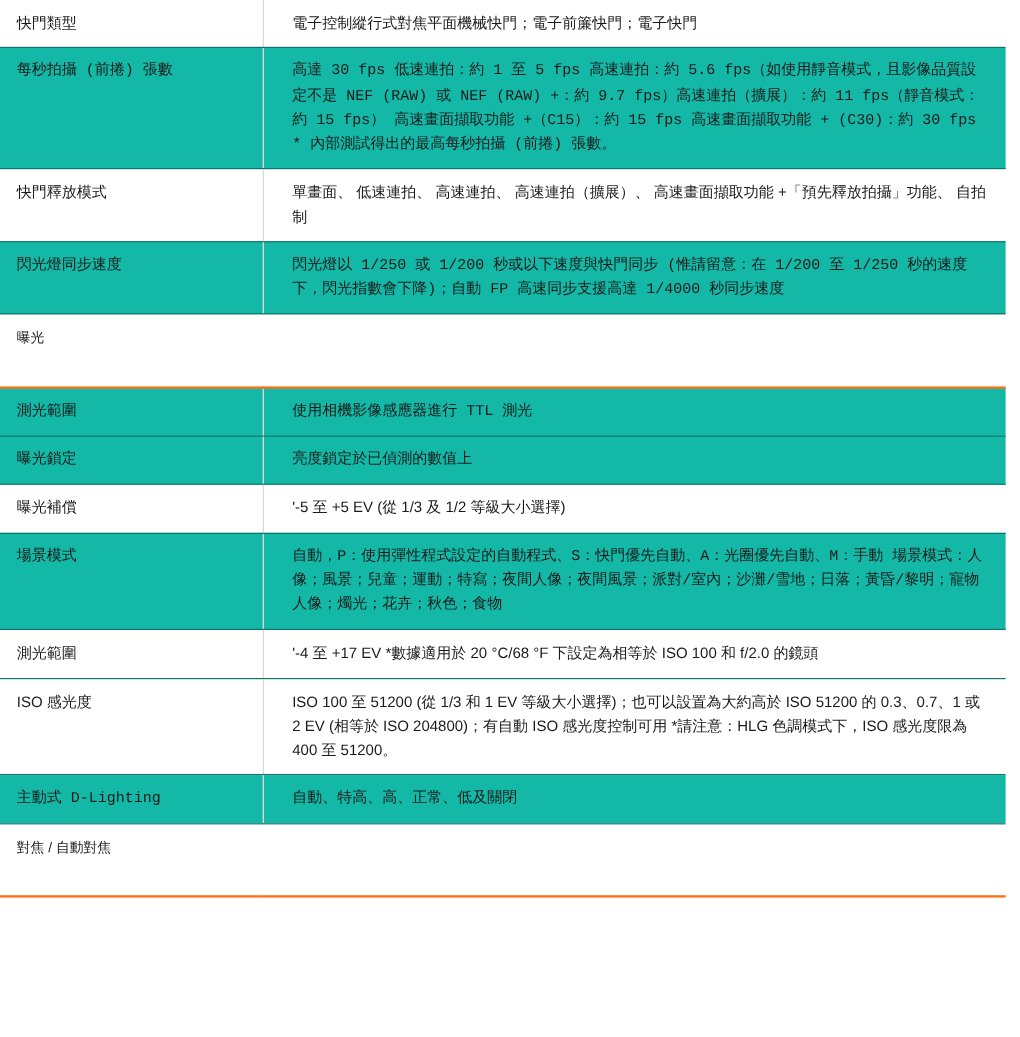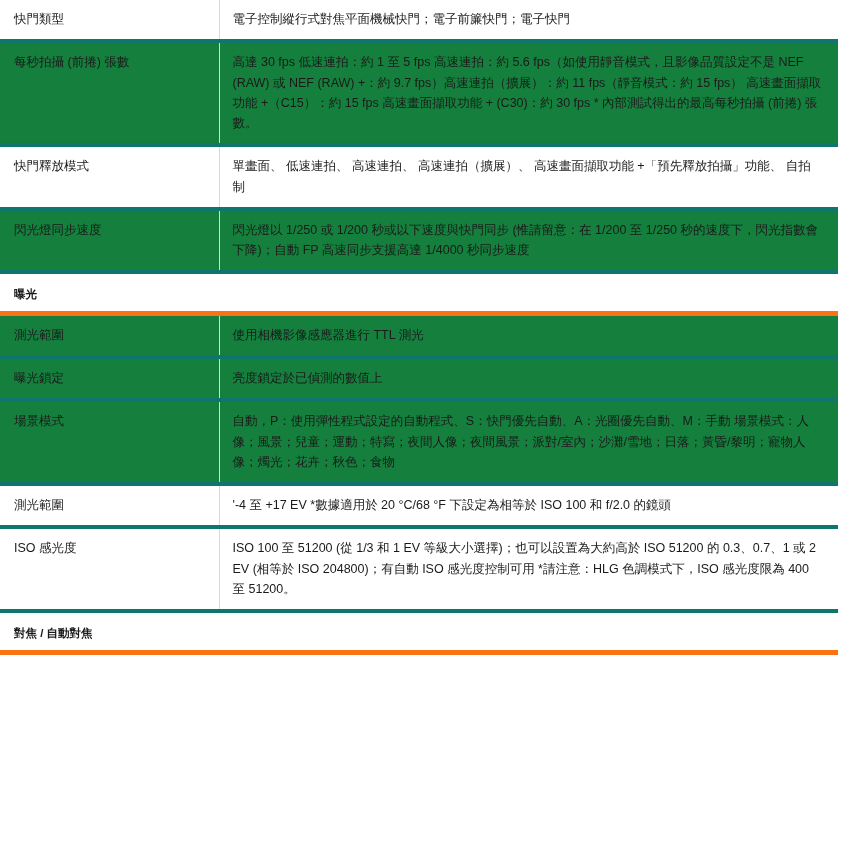--- a/index.html
+++ b/index.html
@@ -22,51 +22,50 @@
     border-collapse: collapse;
     table-layout: fixed;
     font-size: 12.5px;
     line-height: 1.62;
   }
 
   .spec-table col.c-label { width: 219px; }
   .spec-table col.c-value { width: 619px; }
 
   .spec-table tr.spec-row > td {
-    border-bottom: 4px solid #0f766e;
+    border-bottom: 1px solid #0f766e;
     vertical-align: top;
     padding: 9px 12px 10px 12px;
   }
 
   .spec-table tr.spec-row > td.label-cell {
     border-right: 1px solid #d8d8d8;
     padding-left: 14px;
     padding-right: 10px;
     white-space: normal;
   }
 
   .spec-table tr.spec-row > td.value-cell {
-    padding-left: 13px;
+    padding-left: 24px;
     padding-right: 16px;
     word-break: break-word;
   }
 
   
   .spec-table tr.stripe-white > td { background: #ffffff; }
-  .spec-table tr.stripe-gray  > td { background: #15803d; }
+  .spec-table tr.stripe-gray  > td { background: #14b8a6; font-family: Liberation Mono, monospace; }
 
   
   .spec-table tr.section-row > td {
-    border-bottom: 5px solid #f97316;
+    border-bottom: 2px solid #f97316;
     background: #fbfbfb;
-    padding: 11px 12px 7px 14px;
+    padding: 11px 12px 30px 14px;
     font-size: 11.5px;
     color: #1a1a1a;
     vertical-align: middle;
-    font-weight: bold;
   }
 
   .spec-table tr.section-row.section-shade > td { background: #ffffff; }
 </style>
 </head>
 <body>
 
 <table class="spec-table">
   <colgroup>
     <col class="c-label">
@@ -93,29 +92,37 @@
         <td colspan="2">曝光</td>
       </tr>
       <tr class="spec-row stripe-gray">
         <td class="label-cell">測光範圍</td>
         <td class="value-cell">使用相機影像感應器進行 TTL 測光</td>
       </tr>
       <tr class="spec-row stripe-gray">
         <td class="label-cell">曝光鎖定</td>
         <td class="value-cell">亮度鎖定於已偵測的數值上</td>
       </tr>
+      <tr class="spec-row stripe-white">
+        <td class="label-cell">曝光補償</td>
+        <td class="value-cell">'-5 至 +5 EV (從 1/3 及 1/2 等級大小選擇)</td>
+      </tr>
       <tr class="spec-row stripe-gray">
         <td class="label-cell">場景模式</td>
         <td class="value-cell">自動，P：使用彈性程式設定的自動程式、S：快門優先自動、A：光圈優先自動、M：手動 場景模式：人像；風景；兒童；運動；特寫；夜間人像；夜間風景；派對/室內；沙灘/雪地；日落；黃昏/黎明；寵物人像；燭光；花卉；秋色；食物</td>
       </tr>
       <tr class="spec-row stripe-white">
         <td class="label-cell">測光範圍</td>
         <td class="value-cell">'-4 至 +17 EV *數據適用於 20 °C/68 °F 下設定為相等於 ISO 100 和 f/2.0 的鏡頭</td>
       </tr>
       <tr class="spec-row stripe-white">
         <td class="label-cell">ISO 感光度</td>
         <td class="value-cell">ISO 100 至 51200 (從 1/3 和 1 EV 等級大小選擇)；也可以設置為大約高於 ISO 51200 的 0.3、0.7、1 或 2 EV (相等於 ISO 204800)；有自動 ISO 感光度控制可用 *請注意：HLG 色調模式下，ISO 感光度限為 400 至 51200。</td>
       </tr>
+      <tr class="spec-row stripe-gray">
+        <td class="label-cell">主動式 D-Lighting</td>
+        <td class="value-cell">自動、特高、高、正常、低及關閉</td>
+      </tr>
       <tr class="section-row section-shade">
         <td colspan="2">對焦 / 自動對焦</td>
       </tr>
     </tbody>
 </table>
 
 </body></html>

